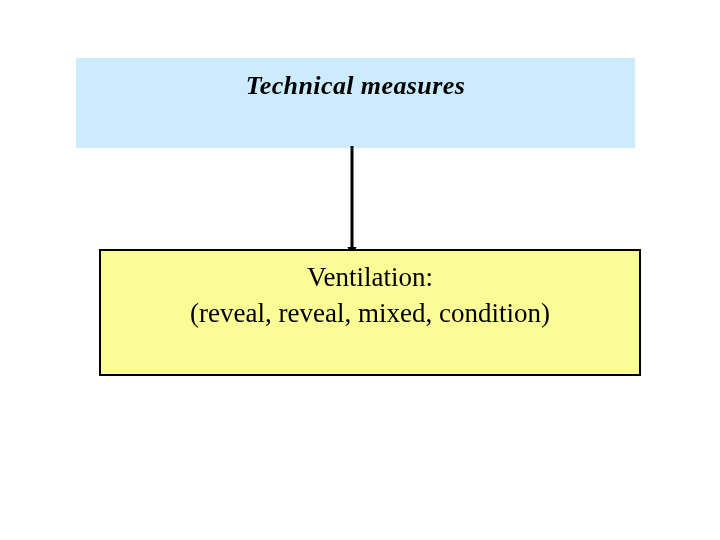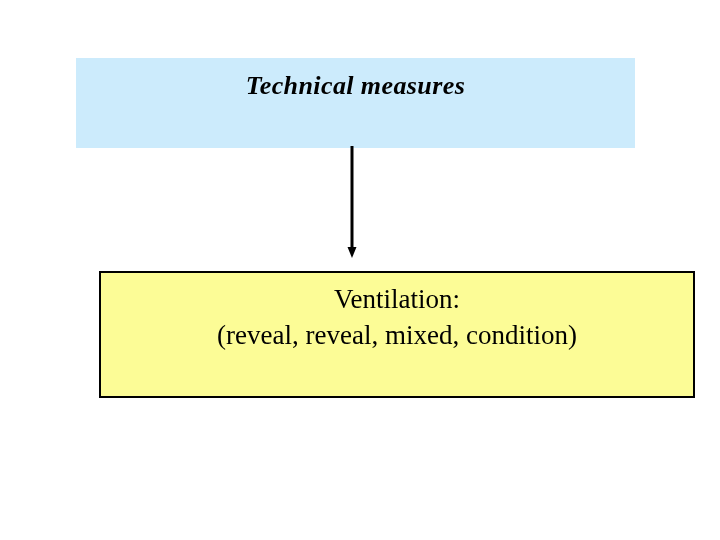--- a/index.html
+++ b/index.html
@@ -56,22 +56,22 @@
     top: 146px;
     width: 48px;
     height: 116px;
     pointer-events: none;
   }
 
   
   .node-bottom {
     position: absolute;
     left: 71px;
-    top: 271px;
-    width: 596px;
+    top: 249px;
+    width: 542px;
     height: 127px;
     background: #FCFC96;
     border: 2px solid #000000;
     box-sizing: border-box;
   }
   .node-bottom-text {
     position: absolute;
     left: 0;
     top: 9px;
     width: 100%;

